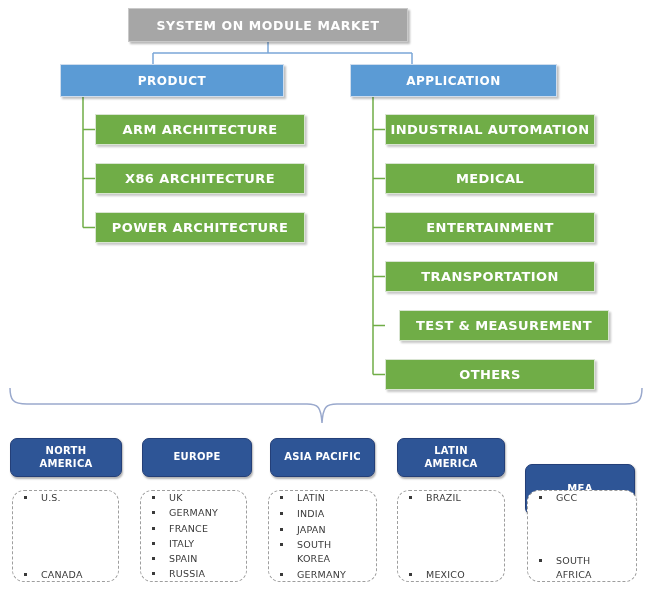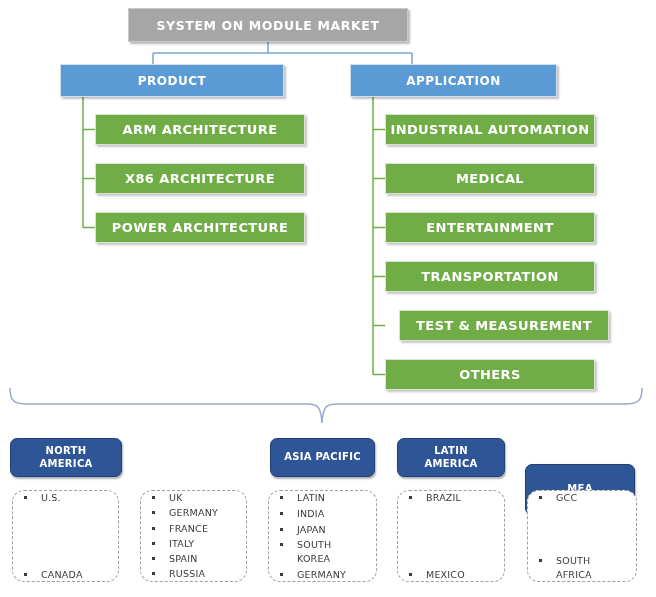--- a/index.html
+++ b/index.html
@@ -139,20 +139,23 @@
   <div class="node leaf-node" style="left:385px;top:310px;width:210px;height:31px;margin-left:14px;">
     <span>TEST &amp; MEASUREMENT</span>
   </div>
   <div class="node leaf-node" style="left:385px;top:359px;width:210px;height:31px;">
     <span>OTHERS</span>
   </div>
 
   <div class="node region-header" style="left:10px;top:438px;width:112px;height:39px;">
     <span class="region-label narrow">NORTH AMERICA</span>
   </div>
+  <div class="node region-header" style="left:142px;top:438px;width:110px;height:39px;">
+    <span class="region-label">EUROPE</span>
+  </div>
   <div class="node region-header" style="left:270px;top:438px;width:105px;height:39px;">
     <span class="region-label">ASIA PACIFIC</span>
   </div>
   <div class="node region-header" style="left:397px;top:438px;width:108px;height:39px;">
     <span class="region-label narrow">LATIN AMERICA</span>
   </div>
   <div class="node region-header" style="left:525px;top:464px;width:110px;height:51px;">
     <span class="region-label">MEA</span>
   </div>
 

